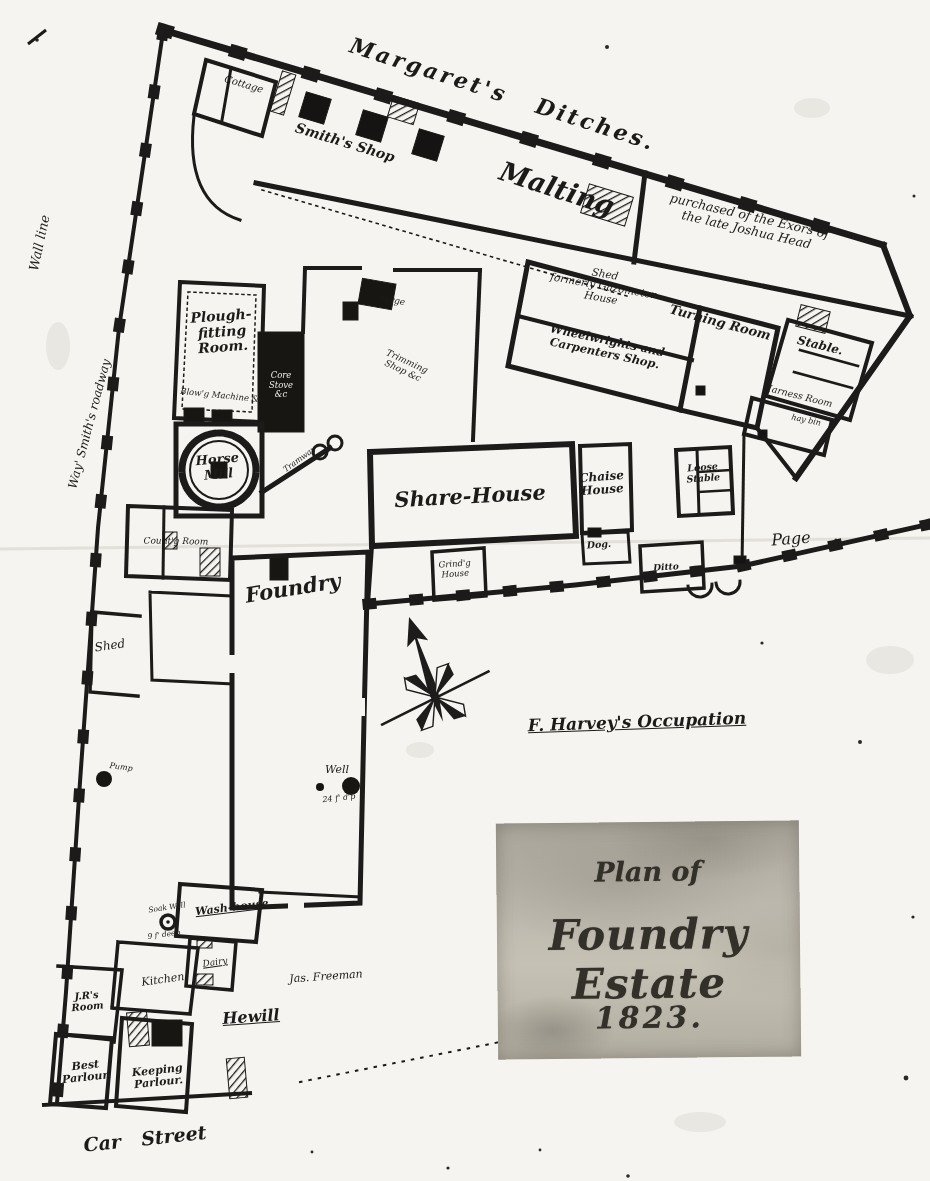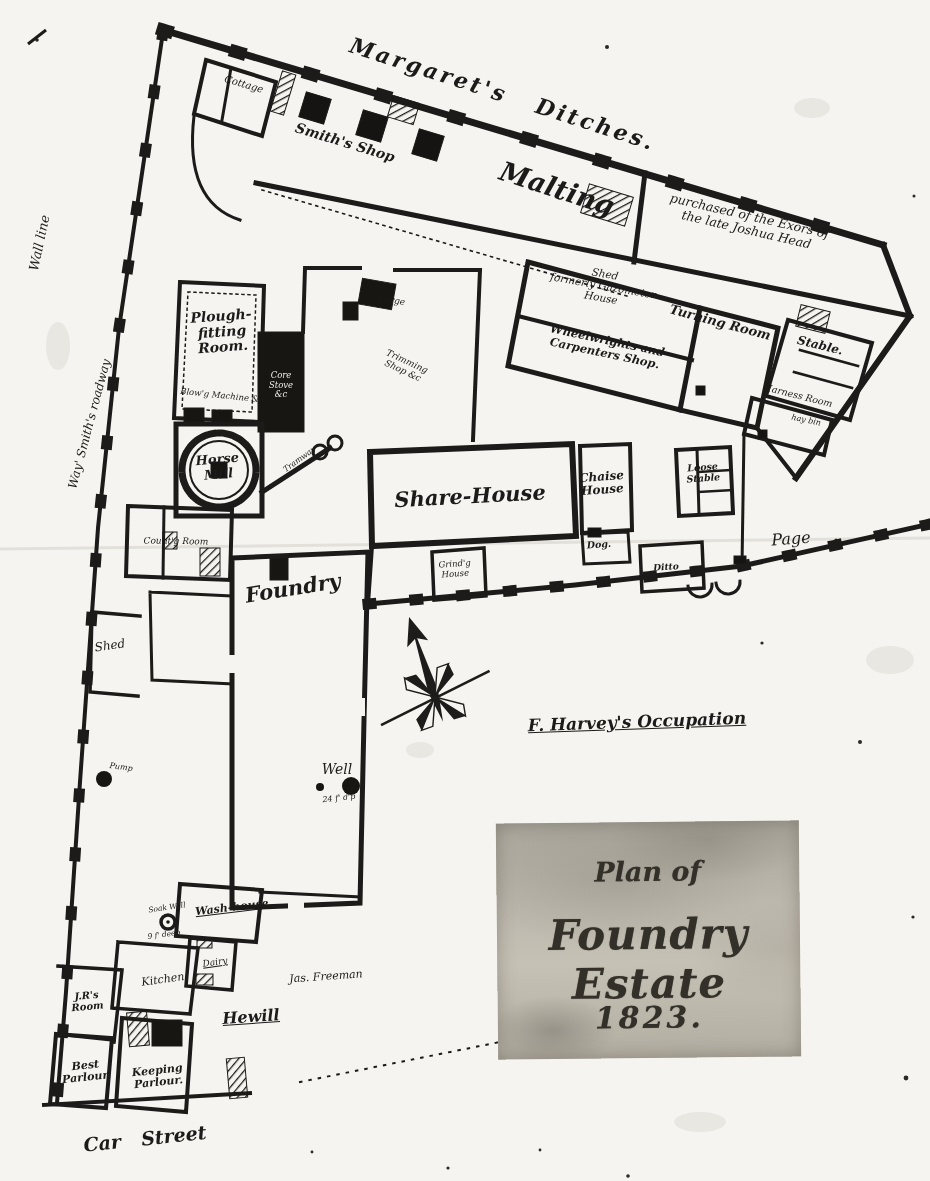--- a/index.html
+++ b/index.html
@@ -244,21 +244,21 @@
       <div class="lbl" style="left: 599px; top: 545px; font-size: 9.5px; transform: translate(-50%, -50%) rotate(-4deg); font-weight: 700;">Dog.</div>
       <div class="lbl" style="left: 666px; top: 567px; font-size: 9px; transform: translate(-50%, -50%) rotate(-4deg); font-weight: 700;">Ditto</div>
       <div class="lbl" style="left: 455px; top: 569px; font-size: 8.5px; transform: translate(-50%, -50%) rotate(-4deg);">Grind'g
 House</div>
       <div class="lbl" style="left: 176px; top: 541px; font-size: 9px; transform: translate(-50%, -50%) rotate(1deg);">Count'g  Room</div>
       <div class="lbl" style="left: 293px; top: 588px; font-size: 21px; transform: translate(-50%, -50%) rotate(-9deg); font-weight: 700;">Foundry</div>
       <div class="lbl" style="left: 110px; top: 646px; font-size: 12px; transform: translate(-50%, -50%) rotate(-8deg);">Shed</div>
       <div class="lbl" style="left: 40px; top: 243px; font-size: 13px; transform: translate(-50%, -50%) rotate(-78deg);">Wall line</div>
       <div class="lbl" style="left: 90px; top: 424px; font-size: 12px; transform: translate(-50%, -50%) rotate(-75deg);">Way' Smith's roadway</div>
       <div class="lbl u" style="left: 637px; top: 722px; font-size: 17px; transform: translate(-50%, -50%) rotate(-2deg); font-weight: 700;">F. Harvey's Occupation</div>
-      <div class="lbl" style="left: 337px; top: 770px; font-size: 14px; transform: translate(-50%, -50%) rotate(0deg);">Well</div>
+      <div class="lbl" style="left: 337px; top: 770px; font-size: 11px; transform: translate(-50%, -50%) rotate(0deg);">Well</div>
       <div class="lbl" style="left: 339px; top: 799px; font-size: 8px; transform: translate(-50%, -50%) rotate(-6deg);">24 f' d'p</div>
       <div class="lbl" style="left: 121px; top: 768px; font-size: 8px; transform: translate(-50%, -50%) rotate(8deg);">Pump</div>
       <div class="lbl" style="left: 167px; top: 908px; font-size: 7.5px; transform: translate(-50%, -50%) rotate(-8deg);">Soak Well</div>
       <div class="lbl" style="left: 164px; top: 935px; font-size: 7.5px; transform: translate(-50%, -50%) rotate(-8deg);">9 f' deep</div>
       <div class="lbl u" style="left: 232px; top: 908px; font-size: 11px; transform: translate(-50%, -50%) rotate(-7deg); font-weight: 700;">Wash-house</div>
       <div class="lbl u" style="left: 215px; top: 962px; font-size: 9px; transform: translate(-50%, -50%) rotate(-8deg);">Dairy</div>
       <div class="lbl" style="left: 163px; top: 980px; font-size: 11px; transform: translate(-50%, -50%) rotate(-8deg);">Kitchen</div>
       <div class="lbl" style="left: 87px; top: 1001px; font-size: 10px; transform: translate(-50%, -50%) rotate(-5deg); font-weight: 700;">J.R's
 Room</div>
       <div class="lbl" style="left: 326px; top: 977px; font-size: 11px; transform: translate(-50%, -50%) rotate(-4deg);">Jas. Freeman</div>

